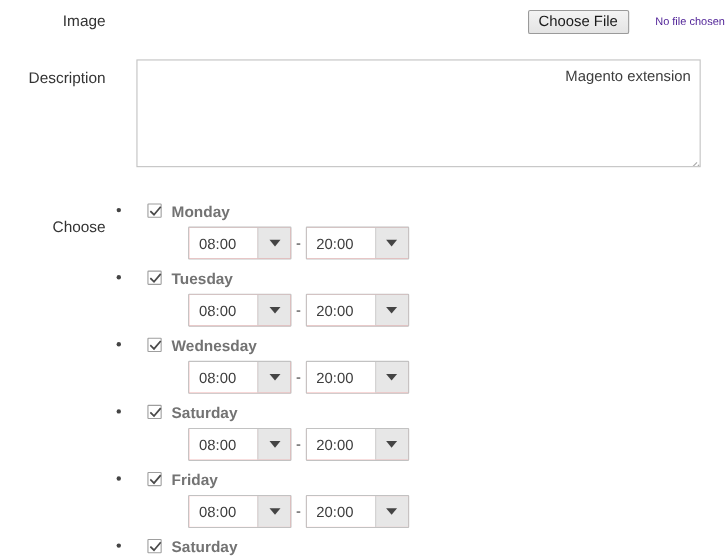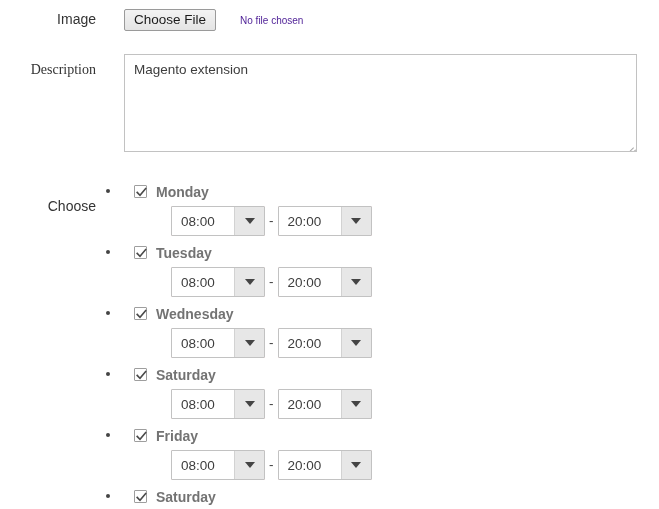--- a/index.html
+++ b/index.html
@@ -38,20 +38,21 @@
     color: #333333;
     font-weight: normal;
     line-height: 16px;
     padding-right: 0;
     white-space: nowrap;
   }
   .field-control {
     flex: 1 1 auto;
     padding-left: 28px;
     box-sizing: border-box;
+    text-align: right;
   }
 
   
   #row-image { padding-top: 9px; }
   #row-image .field-label { padding-top: 2px; }
 
   .file-input {
     display: inline-flex;
     align-items: center;
     line-height: normal;
@@ -72,21 +73,21 @@
   .file-status {
     display: inline-block;
     font-size: 10px;
     color: #4c1d95;
     margin-left: 24px;
     white-space: nowrap;
   }
 
   
   #row-description { padding-top: 23px; }
-  #row-description .field-label { padding-top: 8px; font-family: Liberation Serif, serif; }
+  #row-description .field-label { padding-top: 8px; }
 
   .textarea-box {
     position: relative;
     width: 513px;
     height: 98px;
     box-sizing: border-box;
     border: 1px solid #c2c2c2;
     background: #ffffff;
     font-family: "Liberation Sans", sans-serif;
     font-size: 13.5px;

